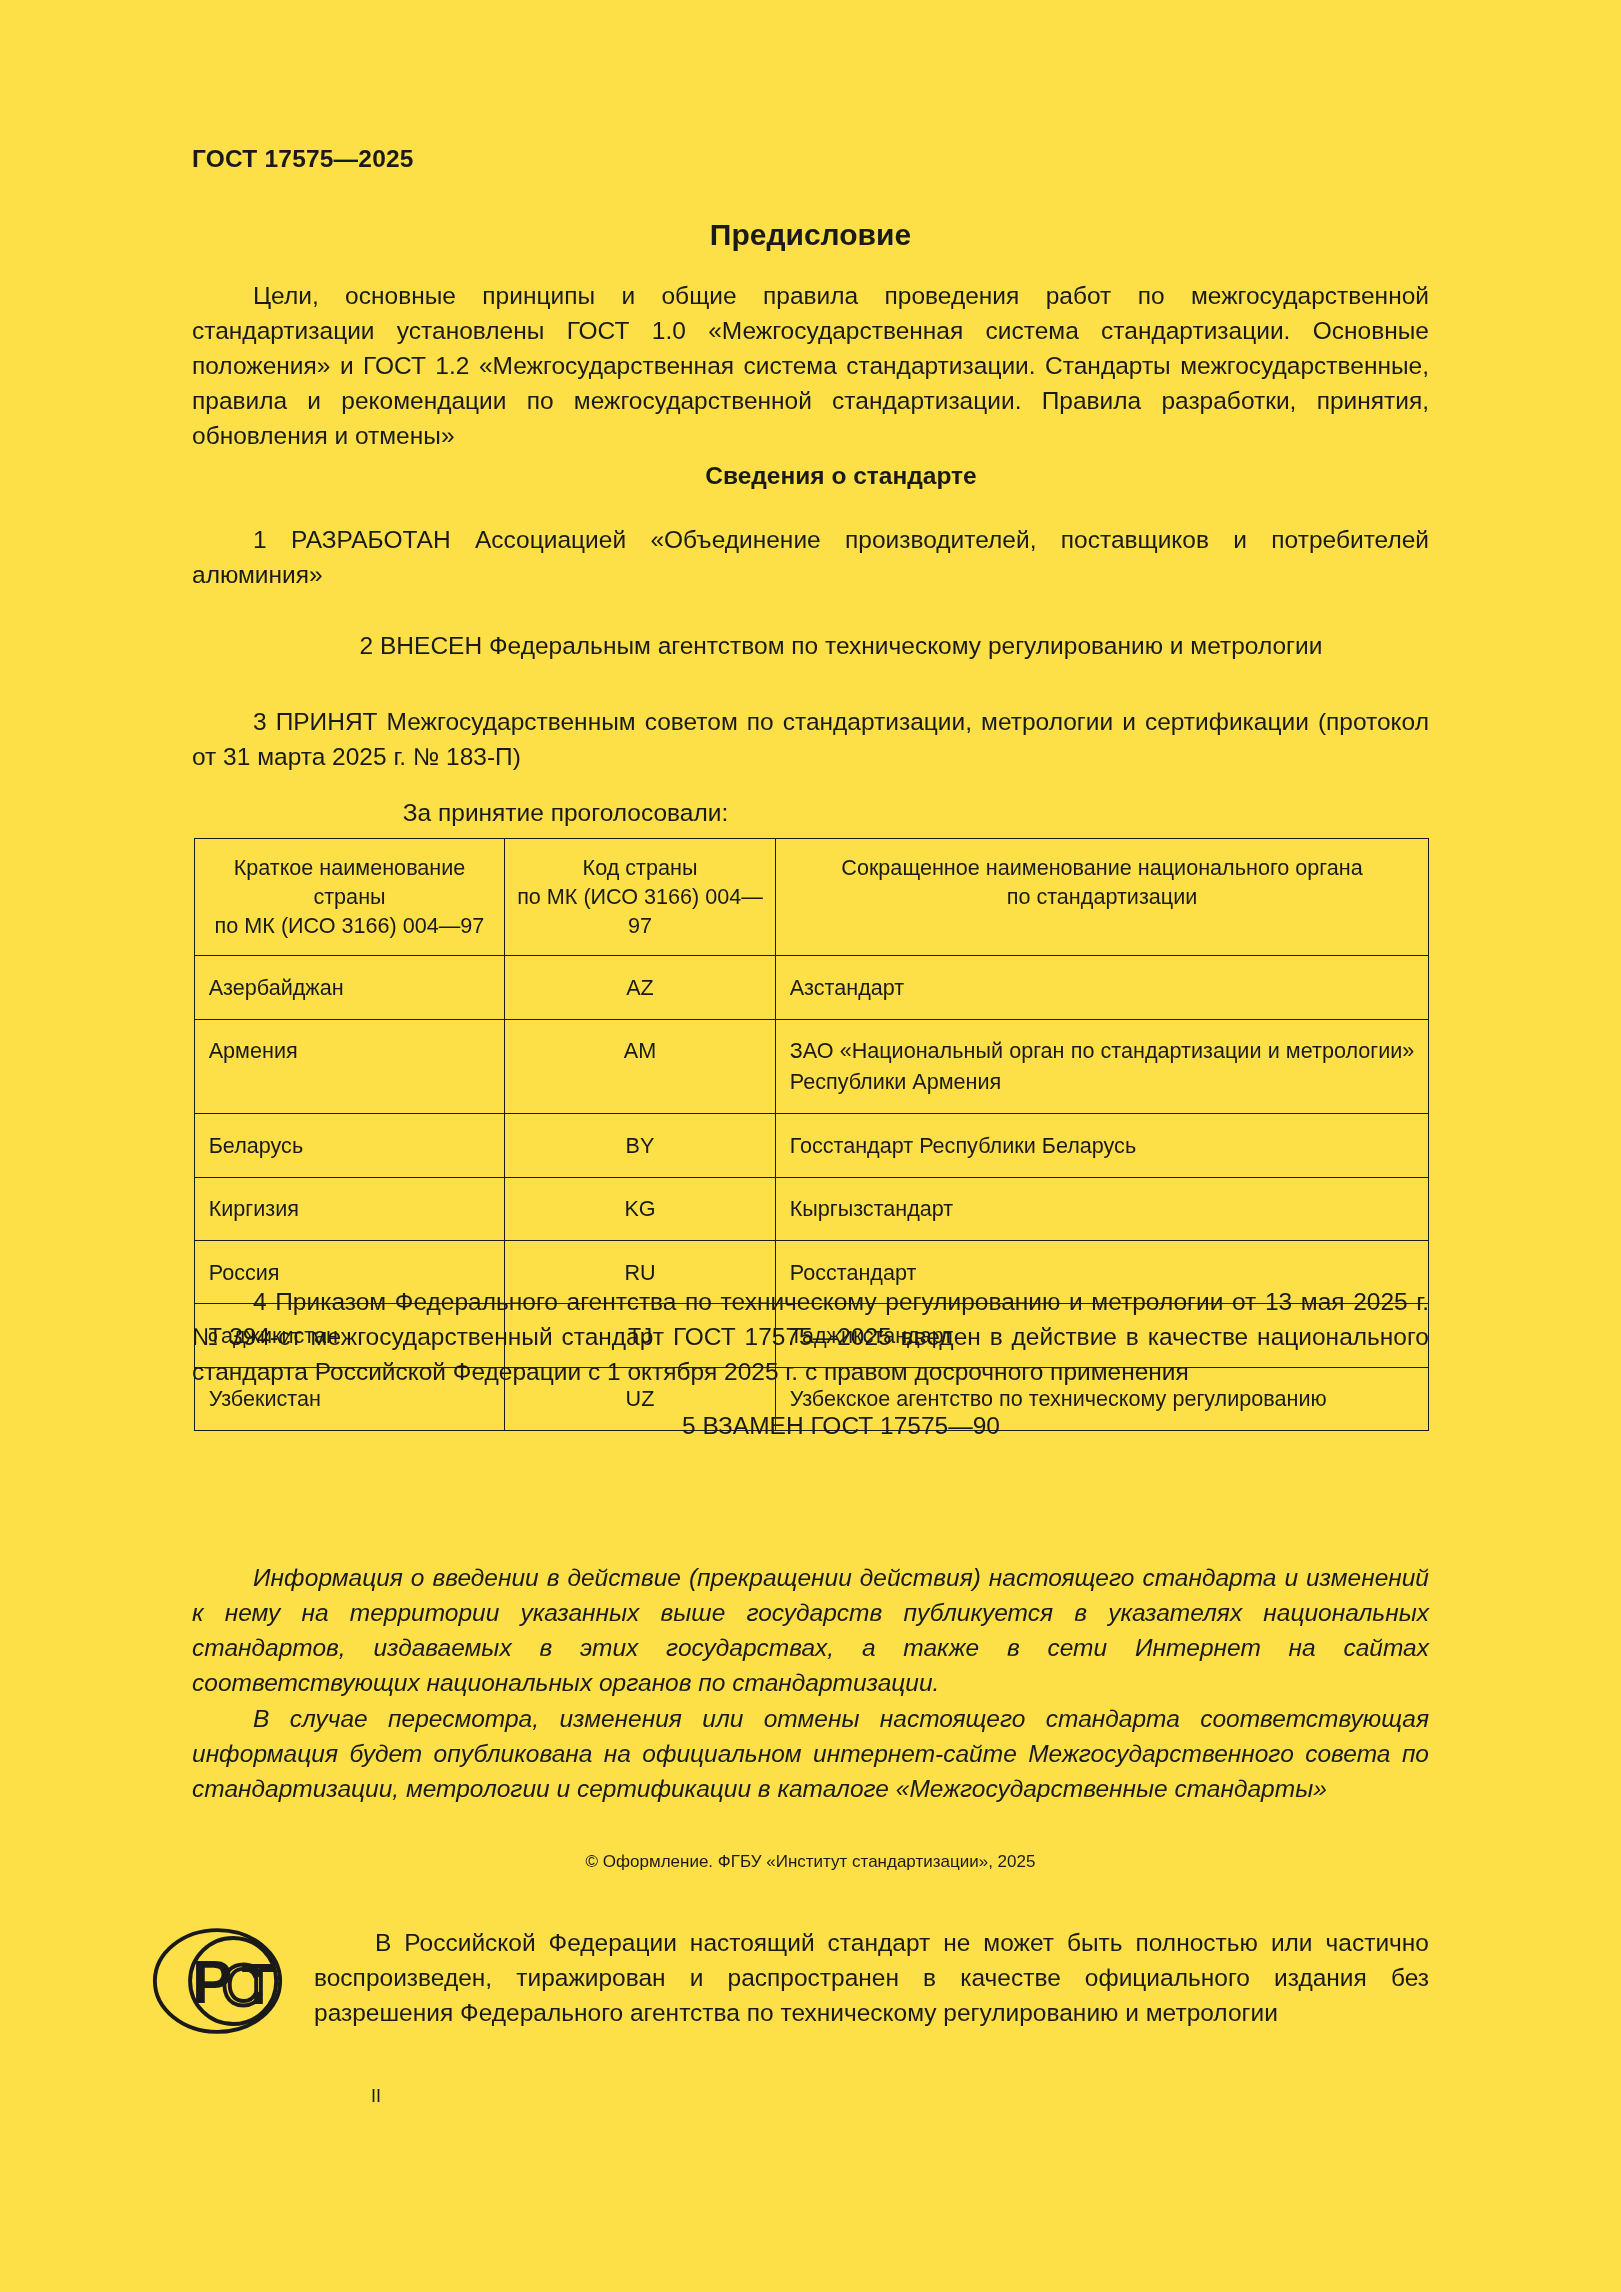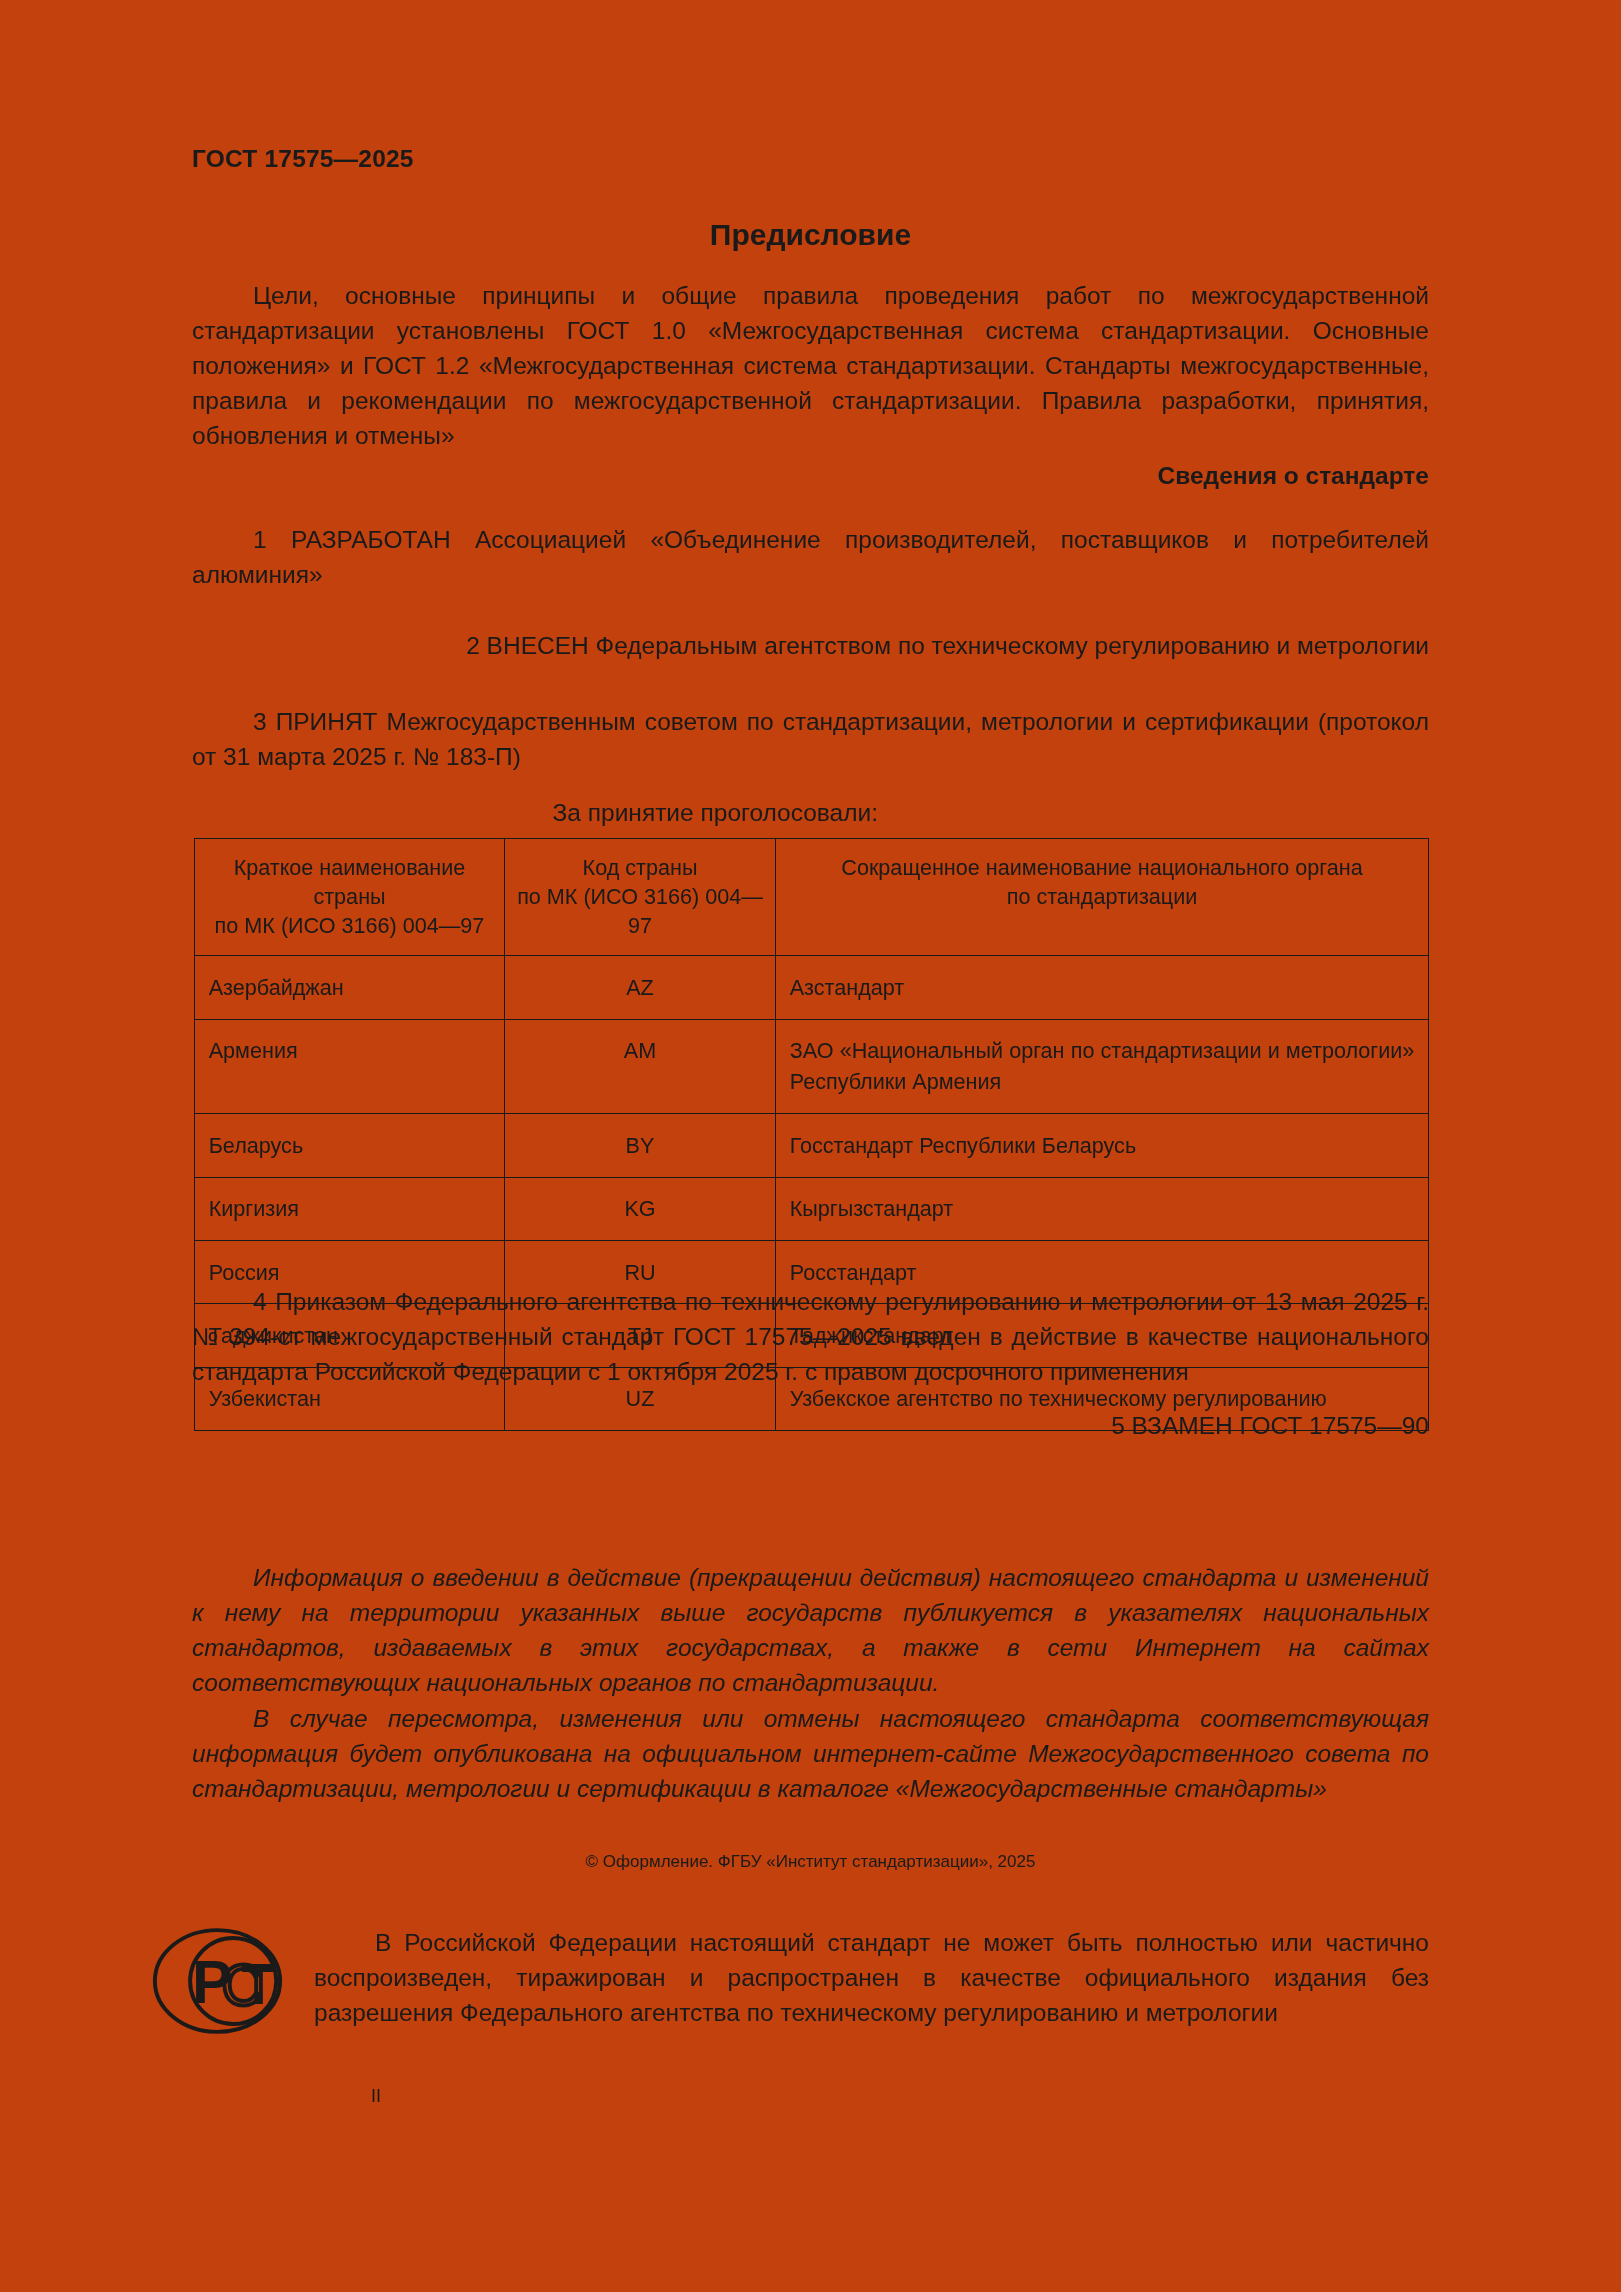--- a/index.html
+++ b/index.html
@@ -8,21 +8,21 @@
     background: #ffffff;
   }
   body {
     font-family: "Liberation Sans", sans-serif;
     color: #1a1a1a;
   }
   .page {
     position: relative;
     width: 1621px;
     height: 2293px;
-    background: #c2410c;
+    background: #fde047;
     overflow: hidden;
     box-sizing: border-box;
   }
   .content {
     position: absolute;
     left: 192px;
     top: 0;
     width: 1237px;
     height: 100%;
   }
@@ -52,21 +52,21 @@
   .para {
     position: absolute;
     left: 0;
     width: 1237px;
     font-size: 24.5px;
     line-height: 35px;
     text-align: justify;
     text-justify: inter-word;
   }
   .para.indent { text-indent: 61px; }
-  .para.nojust { text-align: right; }
+  .para.nojust { text-align: center; }
   .bold { font-weight: bold; }
   .ital { font-style: italic; }
 
   
   .vote-table {
     position: absolute;
     left: 2px;
     top: 804px;
     width: 1233px;
     border-collapse: collapse;

